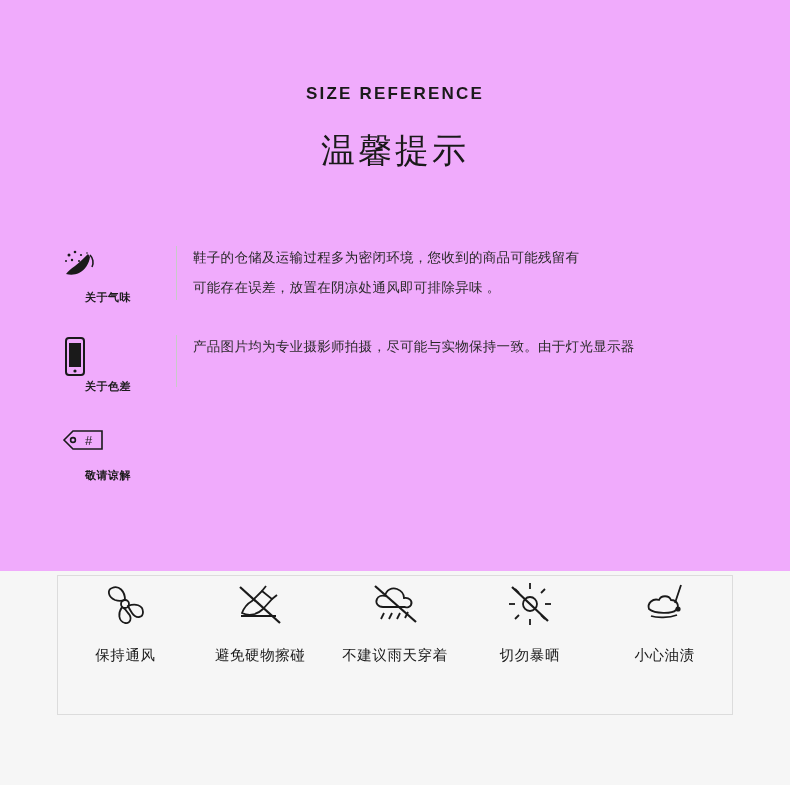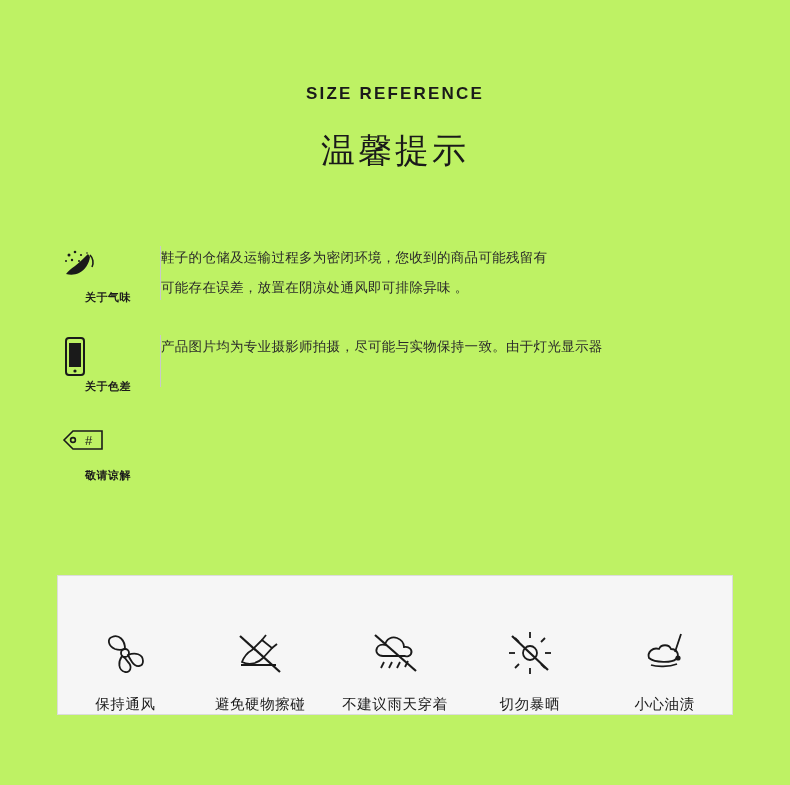--- a/index.html
+++ b/index.html
@@ -10,22 +10,22 @@
     width: 790px;
     height: 785px;
     background: #f6f6f6;
     font-family: "Liberation Sans", "DejaVu Sans", sans-serif;
     color: #222;
     overflow: hidden;
   }
   .page {
     position: relative;
     width: 790px;
-    height: 785px;
-    background: #bef264;
+    height: 571px;
+    background: #f0abfc;
   }
   
   .header {
     text-align: center;
     padding-top: 84px;
   }
   .header .eng-title {
     font-size: 17px;
     font-weight: bold;
     letter-spacing: 2.2px;
@@ -66,21 +66,22 @@
   .note-icon-col .cap {
     display: block;
     font-size: 11px;
     font-weight: bold;
     color: #1a1a1a;
     margin-top: 4px;
     letter-spacing: 0.5px;
   }
   .note-body {
     border-left: 1px solid #c9c9c9;
-    margin-left: 4px;
+    padding-left: 16px;
+    margin-left: 20px;
     flex: 1 1 auto;
   }
   .note-body p {
     margin: 0 0 6px 0;
     font-size: 13.5px;
     line-height: 24px;
     color: #2a2a2a;
     letter-spacing: 0.3px;
   }
   .note-body p:last-child { margin-bottom: 0; }
@@ -94,21 +95,21 @@
   .care-panel {
     position: absolute;
     left: 57px;
     top: 575px;
     width: 676px;
     height: 140px;
     border: 1px solid #dcdcdc;
     background: #f6f6f6;
     box-sizing: border-box;
     display: flex;
-    align-items: flex-end;
+    align-items: flex-start;
     justify-content: space-around;
   }
   .care-item {
     width: 128px;
     text-align: center;
   }
   .care-item .icon {
     height: 56px;
     display: flex;
     align-items: center;

